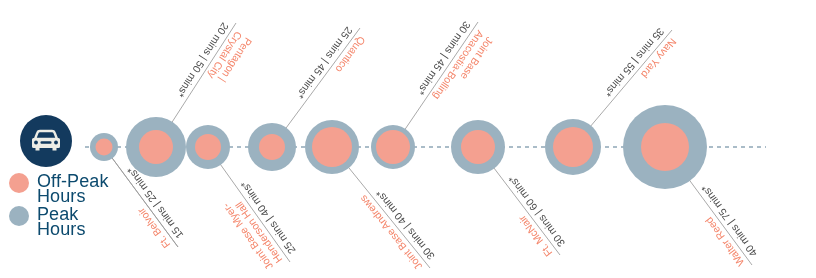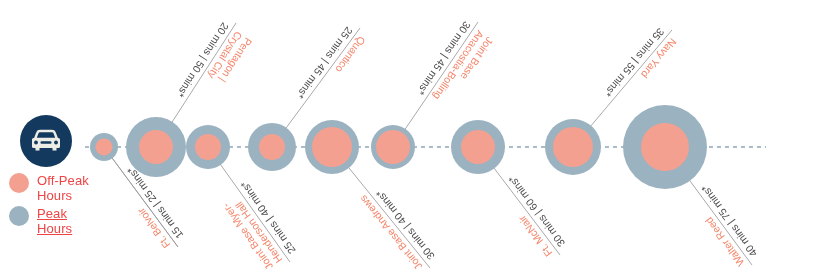--- a/index.html
+++ b/index.html
@@ -21,28 +21,28 @@
   }
   #viz {
     position: absolute;
     left: 0;
     top: 0;
     width: 816px;
     height: 278px;
   }
   .legend-text {
     position: absolute;
-    color: #ef4444;
-    font-size: 13px;
+    color: #0c4a6e;
+    font-size: 18px;
     line-height: 14.5px;
     letter-spacing: 0.1px;
     white-space: pre-line;
   }
   #legend-offpeak-label { left: 37px; top: 174px; }
-  #legend-peak-label    { left: 37px; top: 207px; text-decoration: underline; }
+  #legend-peak-label    { left: 37px; top: 207px; }
 </style>
 </head>
 <body>
 
 <div id="stage">
 
   <svg id="viz" viewBox="0 0 816 278">
     <g id="axis-layer">
         <line x1="85" y1="147" x2="766" y2="147" stroke="#8FA7B6" stroke-width="1.4" stroke-dasharray="4 4"></line>
       </g>

